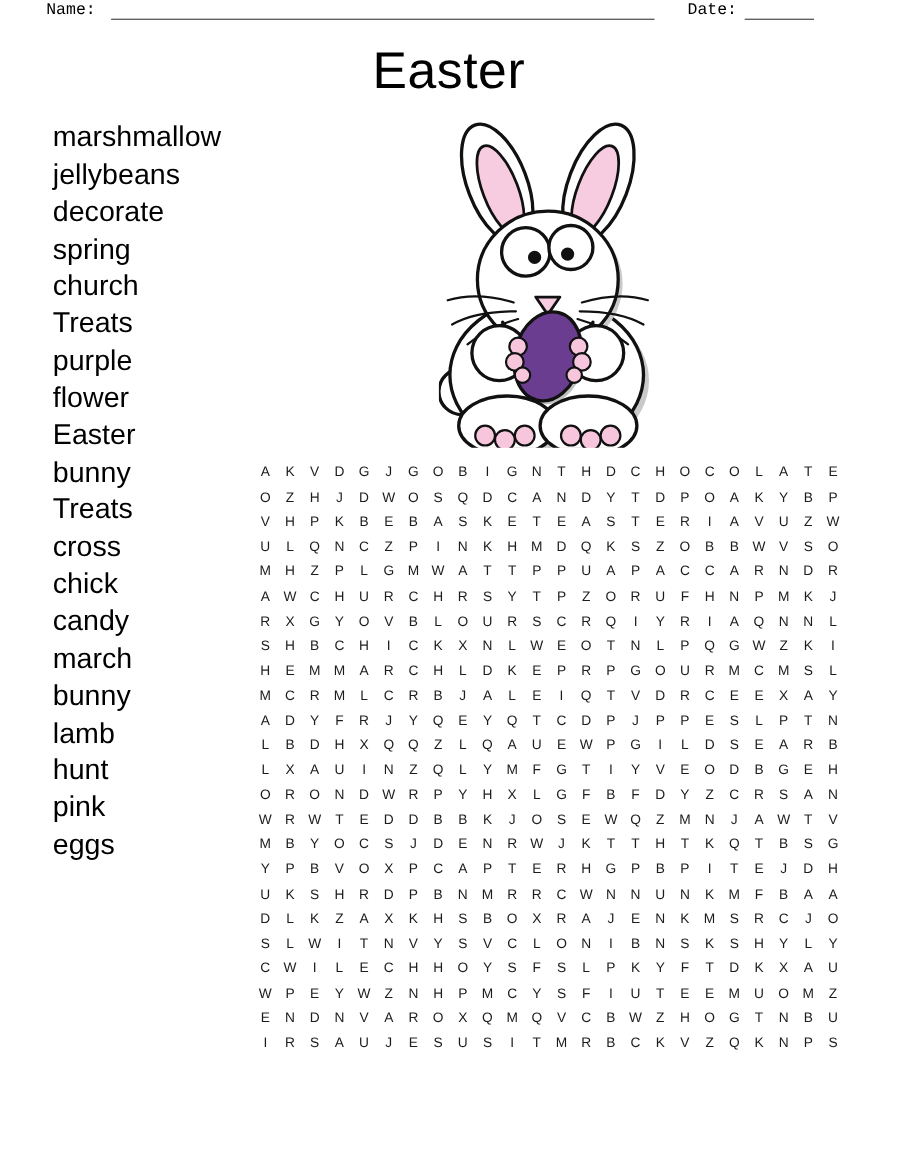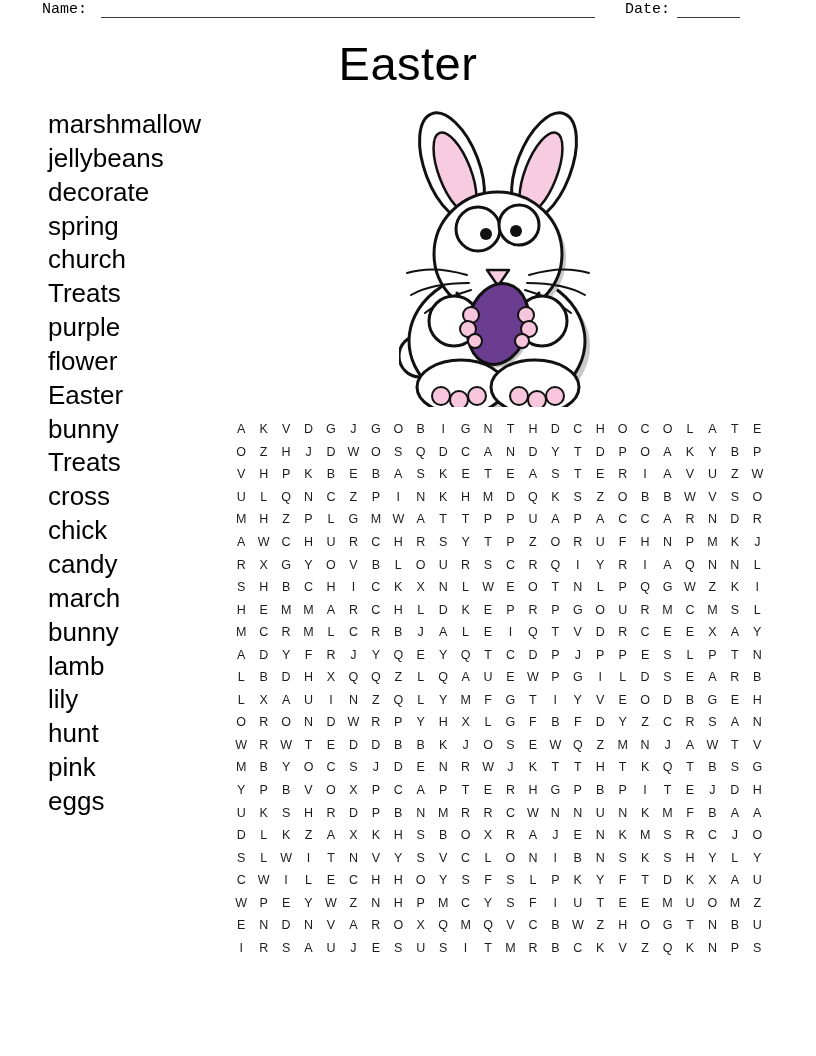--- a/index.html
+++ b/index.html
@@ -97,21 +97,20 @@
     <li>flower</li>
     <li>Easter</li>
     <li>bunny</li>
     <li>Treats</li>
     <li>cross</li>
     <li>chick</li>
     <li>candy</li>
     <li>march</li>
     <li>bunny</li>
     <li>lamb</li>
-    <li>lily</li>
     <li>hunt</li>
     <li>pink</li>
     <li>eggs</li>
   </ul>
 
 <div id="bunny-wrap">
   <svg width="198" height="304" viewBox="0 0 198 304">
 
     <g>
       <ellipse cx="53" cy="64" rx="27" ry="57" transform="rotate(-21 53 64)" fill="#fff" stroke="#111" stroke-width="3"></ellipse>

